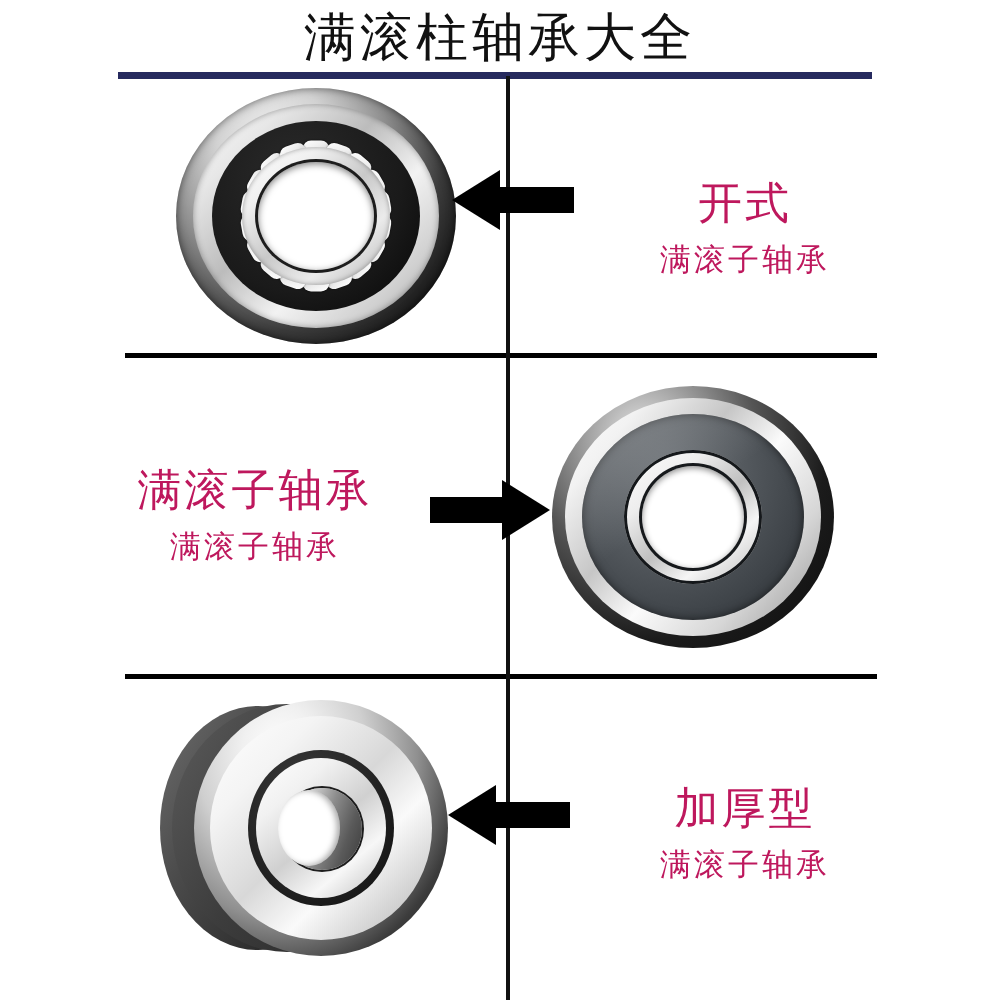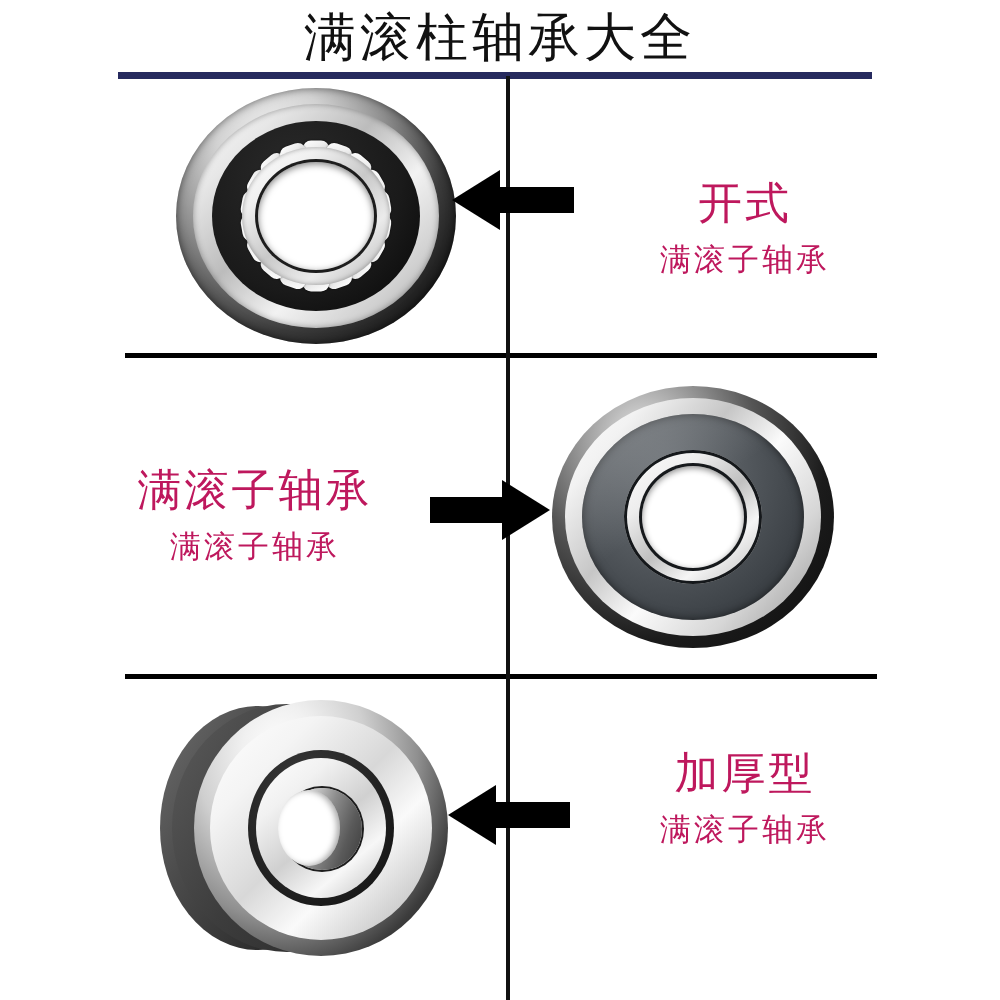--- a/index.html
+++ b/index.html
@@ -30,21 +30,21 @@
   .label{
     position:absolute;color:#be185d;text-align:center;
     font-size:44px;line-height:56px;letter-spacing:3px;font-weight:500;
     white-space:nowrap;
   }
   .label .l1{display:block;}
   .label .l2{display:block;font-size:31px;}
 
   .label-r1{left:510px;top:175px;width:470px;}
   .label-r2{left:20px;top:462px;width:470px;}
-  .label-r3{left:510px;top:745px;width:470px;}
+  .label-r3{left:510px;top:780px;width:470px;}
 
   
   .arrow{position:absolute;}
   .arrow .shaft{position:absolute;background:#000;height:26px;top:17px;}
   .arrow .head{position:absolute;width:0;height:0;top:0;
      border-top:30px solid transparent;border-bottom:30px solid transparent;}
   .arrow.left .shaft{left:46px;width:76px;}
   .arrow.left .head{left:0;border-right:48px solid #000;}
   .arrow.right .shaft{left:0;width:76px;}
   .arrow.right .head{left:72px;border-left:48px solid #000;}

